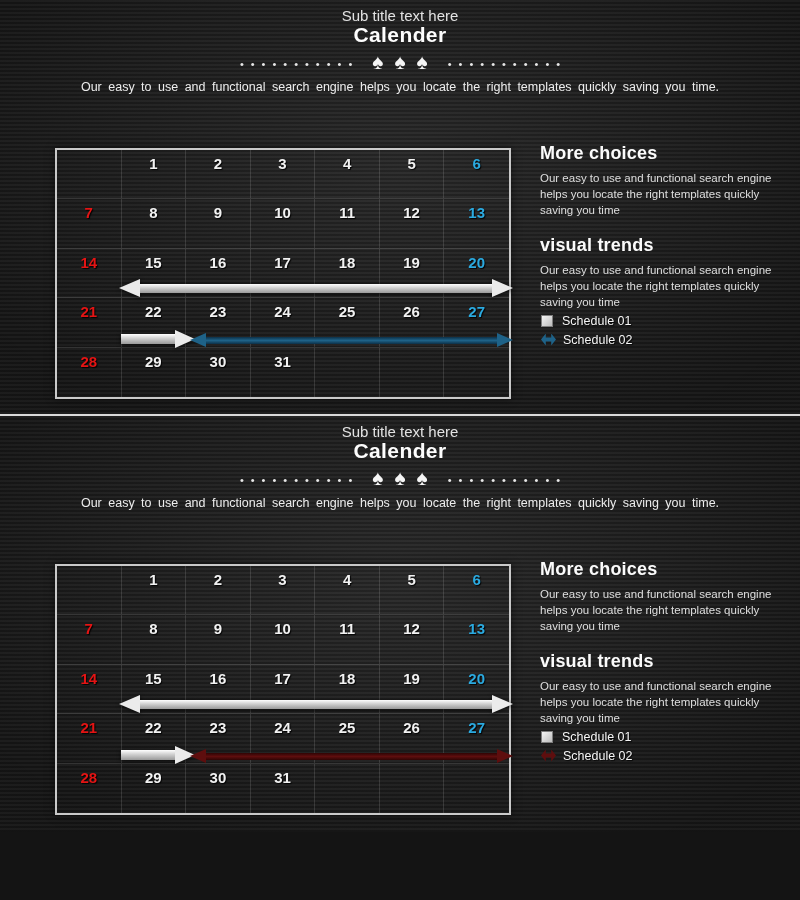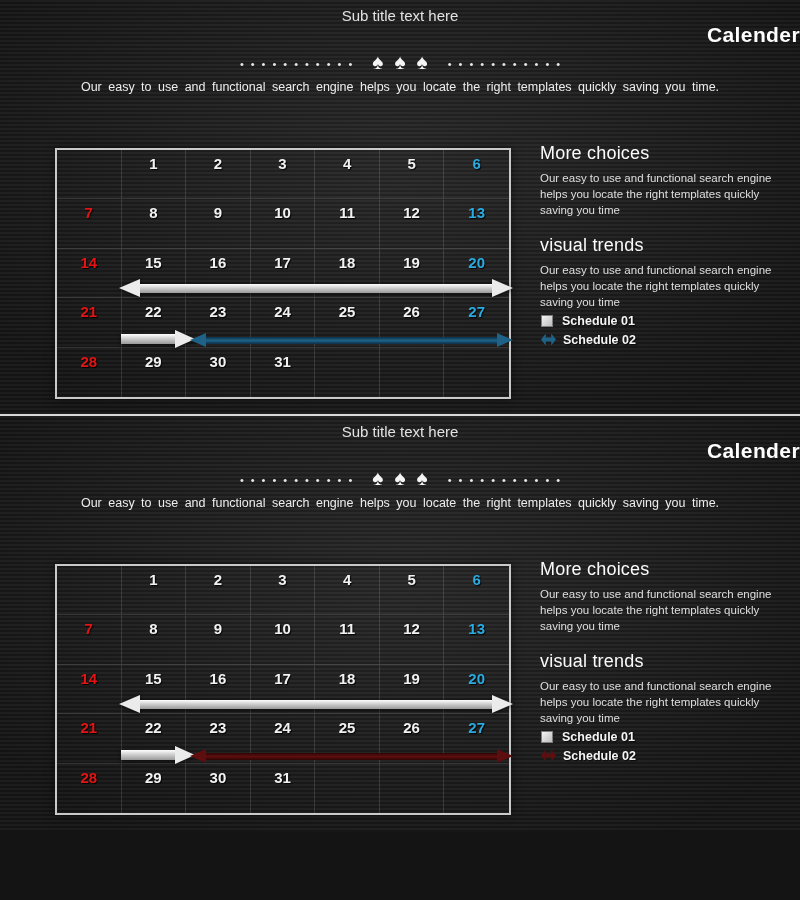--- a/index.html
+++ b/index.html
@@ -9,21 +9,21 @@
   .slide {
     position: relative; width: 800px; height: 416px; overflow: hidden;
     background-color: #1e1e1e;
     background-image:
       radial-gradient(ellipse at 50% 40%, rgba(255,255,255,0.045), rgba(0,0,0,0.25) 85%),
       repeating-linear-gradient(to bottom, #262626 0px, #262626 2px, #1a1a1a 2px, #1a1a1a 4px);
   }
 
   .subtitle { position: absolute; top: 7px; width: 100%; text-align: center;
     font-size: 15px; color: #e2e2e2; }
-  .title { position: absolute; top: 23px; width: 100%; text-align: right;
+  .title { position: absolute; top: 23px; width: 100%; text-align: center;
     font-size: 21px; font-weight: bold; color: #fdfdfd; letter-spacing: .4px; }
 
   .deco { position: absolute; top: 51px; width: 100%; height: 26px;
     display: flex; justify-content: center; align-items: center; color: #efefef; }
   .deco .dots { font-size: 11px; letter-spacing: 7px; text-indent: 7px; color: #e8e8e8; }
   .deco .spades { font-size: 21px; letter-spacing: 11px; text-indent: 11px;
     margin: -5px 2px 0 2px; color: #f5f5f5; }
 
   .desc { position: absolute; top: 80px; width: 100%; text-align: center;
     font-size: 12.5px; color: #ededed; word-spacing: 3px; }
@@ -58,32 +58,32 @@
 
   .arrow.accent { left: 190px; top: 333px; width: 323px; height: 14px; }
   .arrow.accent .hl { width: 0; height: 0; border-top: 7px solid transparent;
     border-bottom: 7px solid transparent; border-right: 16px solid var(--accent); }
   .arrow.accent .hr { width: 0; height: 0; border-top: 7px solid transparent;
     border-bottom: 7px solid transparent; border-left: 16px solid var(--accent); }
   .arrow.accent .shaft { height: 7px;
     background: linear-gradient(to bottom, var(--accent-dark), var(--accent) 50%, var(--accent-dark)); }
 
   .sidebar { position: absolute; left: 540px; top: 143px; width: 248px; color: #fff; }
-  .sidebar h2 { font-size: 18px; font-weight: normal; color: #fbfbfb; margin: 0 0 6px;
+  .sidebar h2 { font-size: 18px; font-weight: bold; color: #fbfbfb; margin: 0 0 6px;
     letter-spacing: .2px; }
   .sidebar p { font-size: 11.5px; line-height: 1.4; color: #dedede; margin: 0 0 17px;
     width: 240px; }
 
   .legend { position: absolute; left: 541px; top: 312px; }
   .legend-row { display: flex; align-items: center; height: 17px; margin-bottom: 2px; }
   .legend .sq { width: 12px; height: 12px; margin-right: 9px;
     background: linear-gradient(135deg, #f4f4f4, #bdbdbd); border: 1px solid #7d7d7d; }
   .legend .bowtie { width: 15px; height: 12px; margin-right: 7px; background: var(--accent);
     clip-path: polygon(0 50%, 32% 0, 32% 34%, 68% 34%, 68% 0, 100% 50%, 68% 100%, 68% 66%, 32% 66%, 32% 100%); }
-  .legend-label { font-size: 12.5px; font-weight: bold; color: #f5f5f5;
+  .legend-label { font-size: 12.5px; font-weight: normal; color: #f5f5f5;
     text-shadow: 1px 1px 1px rgba(0,0,0,.8); }
 
   .footer { position: absolute; left: 0; width: 800px; height: 17px;
     background-color: var(--footer);
     background-image: linear-gradient(to bottom, rgba(255,255,255,.30), rgba(255,255,255,0) 35%, rgba(0,0,0,.45)); }
   .slide.first .footer { top: 431px; }
   .slide.last  .footer { top: 433px; }
   .sep { position: absolute; left: 0; bottom: 0; width: 800px; height: 2px; background: #d9d9d9; }
 </style>
 </head>

